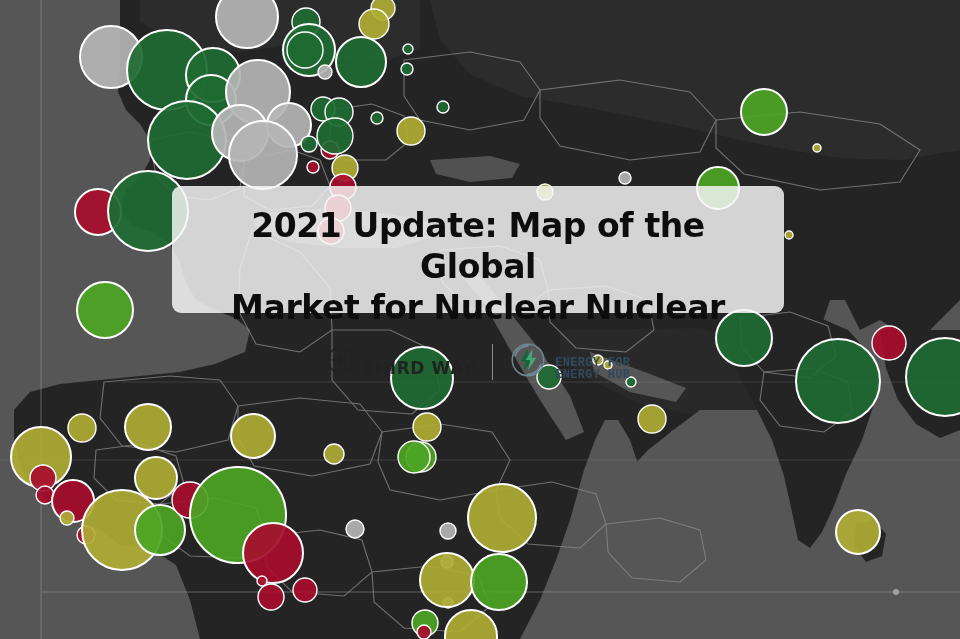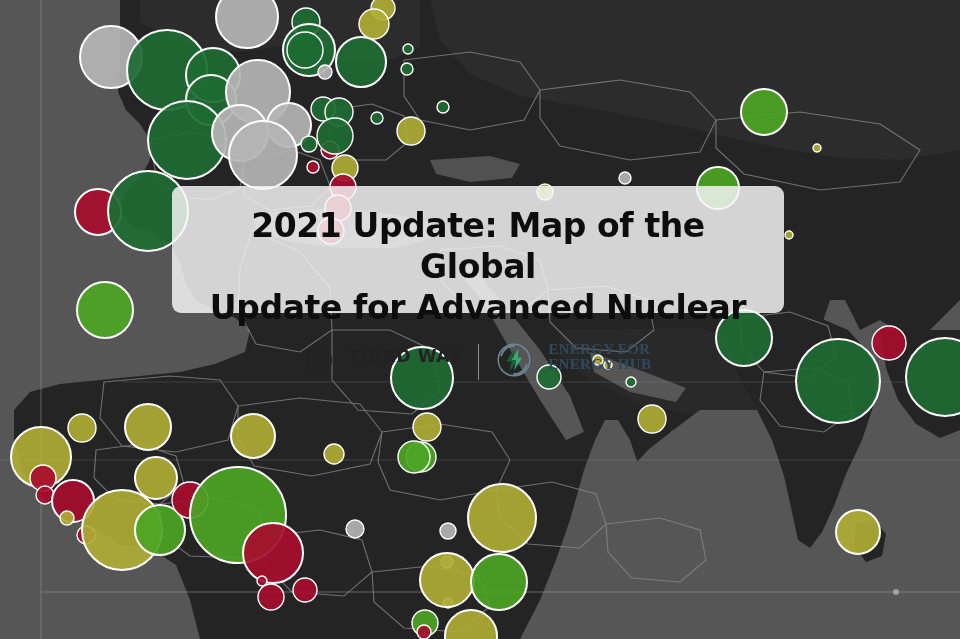--- a/index.html
+++ b/index.html
@@ -43,41 +43,41 @@
     max-width:560px;
   }
   #logo-row{
     display:flex;
     align-items:center;
     justify-content:center;
     gap:17px;
     margin-top:13px;
     width:100%;
   }
-  .logo-block{display:flex;align-items:flex-start;gap:16px;}
+  .logo-block{display:flex;align-items:flex-end;gap:9px;}
   #tw-word{
     font-family:"DejaVu Sans",sans-serif;
     font-weight:bold;
     font-size:17px;
     letter-spacing:.6px;
     color:#222;
     white-space:nowrap;
   }
   #logo-divider{
     width:1px;height:36px;
     background:#8c8c8c;
   }
   #efgh-words{
     display:flex;flex-direction:column;
     line-height:1.03;
   }
   #efgh-words span{
-    font-family:Liberation Serif, serif;
+    font-family:Liberation Mono, monospace;
     font-weight:bold;
-    font-size:15px;
+    font-size:12px;
     letter-spacing:.3px;
     color:#2f4a5c;
     white-space:nowrap;
   }
 </style>
 </head>
 <body>
 
 <div id="stage">
 
@@ -256,21 +256,21 @@
       <circle cx="334" cy="454" r="10" fill="#b0ad35" fill-opacity="0.92" stroke="#ffffff" stroke-width="1.4"></circle>
       <circle cx="355" cy="529" r="9" fill="#b5b5b5" fill-opacity="0.92" stroke="#ffffff" stroke-width="1.4"></circle>
       <circle cx="414" cy="457" r="16" fill="#4ca524" fill-opacity="0.92" stroke="#ffffff" stroke-width="1.4"></circle>
       <circle cx="427" cy="427" r="14" fill="#b0ad35" fill-opacity="0.92" stroke="#ffffff" stroke-width="1.4"></circle>
     </svg>
 
   <div id="title-card">
 
     <h1 id="title-text">
       <span>2021 Update: Map of the Global</span><br>
-      <span>Update for Advanced Nuclear</span>
+      <span>Market for Nuclear Nuclear</span>
     </h1>
 
     <div id="logo-row">
 
       <div class="logo-block">
         <span>
           <svg width="28" height="28" viewBox="0 0 40 40" aria-hidden="true">
             <circle cx="20" cy="20" r="17.5" fill="none" stroke="#222" stroke-width="2.2"></circle>
             <path d="M20 5 L22.2 17.8 L35 20 L22.2 22.2 L20 35 L17.8 22.2 L5 20 L17.8 17.8 Z" fill="#222"></path>
             <path d="M20 9 L21 19 L31 20 L21 21 L20 31 L19 21 L9 20 L19 19 Z" fill="#222" opacity=".0"></path>

